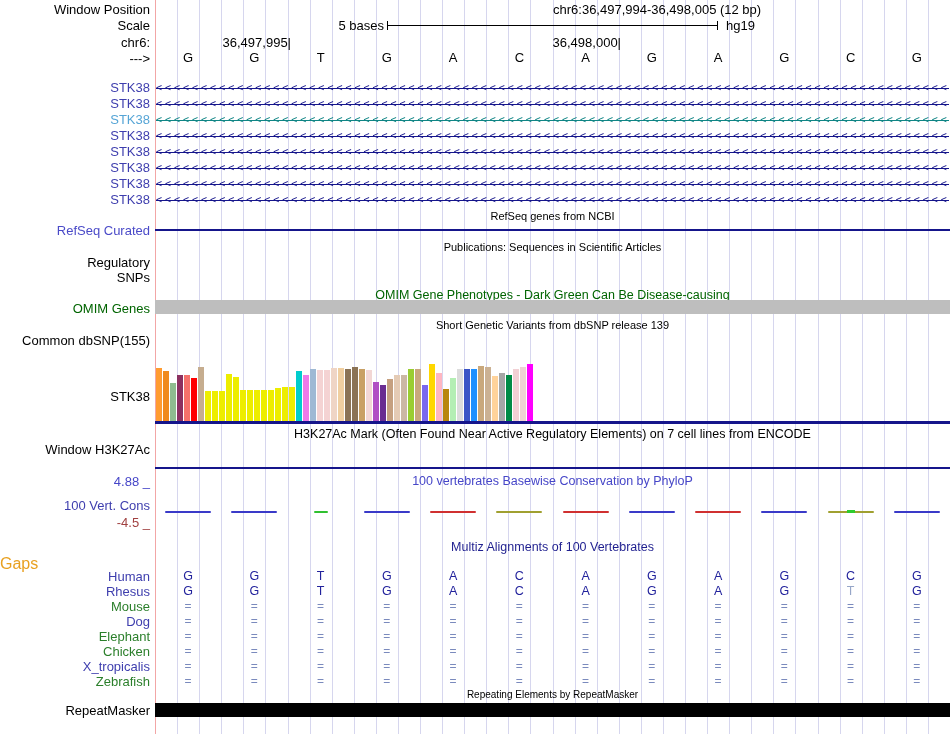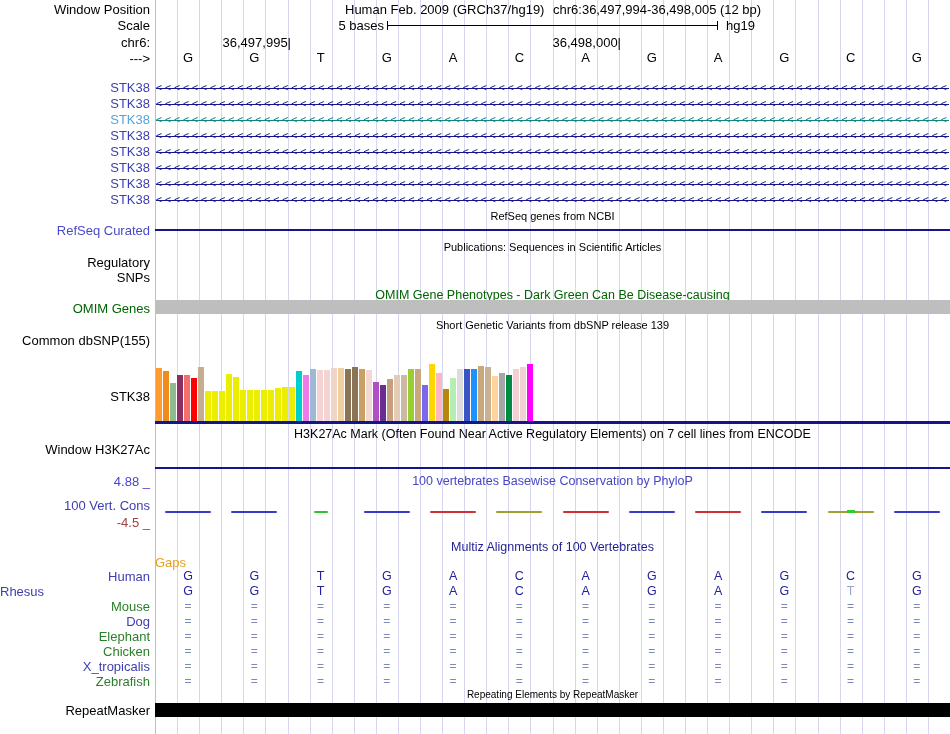--- a/index.html
+++ b/index.html
@@ -51,21 +51,20 @@
       <div style="position: absolute; left: 817.5px; top: 0px; width: 1px; height: 734px; background: rgb(214, 214, 238);"></div>
       <div style="position: absolute; left: 839.583px; top: 0px; width: 1px; height: 734px; background: rgb(214, 214, 238);"></div>
       <div style="position: absolute; left: 861.667px; top: 0px; width: 1px; height: 734px; background: rgb(214, 214, 238);"></div>
       <div style="position: absolute; left: 883.75px; top: 0px; width: 1px; height: 734px; background: rgb(214, 214, 238);"></div>
       <div style="position: absolute; left: 905.833px; top: 0px; width: 1px; height: 734px; background: rgb(214, 214, 238);"></div>
       <div style="position: absolute; left: 927.917px; top: 0px; width: 1px; height: 734px; background: rgb(214, 214, 238);"></div>
       <div style="position: absolute; left: 155px; top: 0px; width: 1px; height: 734px; background: rgb(242, 166, 166);"></div>
     </div>
 
   <div class="gutter" style="top:2px">Window Position</div>
-  <div class="abs" style="top:2px;left:345px;font-size:13px">Human Feb. 2009 (GRCh37/hg19)</div>
   <div class="abs" style="top:2px;left:553px;font-size:13px">chr6:36,497,994-36,498,005 (12 bp)</div>
 
   <div class="gutter" style="top:18px">Scale</div>
   <div class="abs" style="top:18px;left:155px;width:229px;text-align:right;font-size:13px">5 bases</div>
   <div class="abs" style="top:25px;left:387px;width:331px;height:1px;background:#000"></div>
   <div class="abs" style="top:21px;left:387px;width:1px;height:9px;background:#000"></div>
   <div class="abs" style="top:21px;left:717px;width:1px;height:9px;background:#000"></div>
   <div class="abs" style="top:18px;left:726px;font-size:13px">hg19</div>
 
   <div class="gutter" style="top:35px">chr6:</div>
@@ -208,35 +207,35 @@
       <div style="position: absolute; left: 628.875px; top: 511px; width: 46px; height: 2px; background: rgb(58, 58, 200); border-radius: 1px;"></div>
       <div style="position: absolute; left: 695.125px; top: 511px; width: 46px; height: 2px; background: rgb(208, 48, 48); border-radius: 1px;"></div>
       <div style="position: absolute; left: 761.375px; top: 511px; width: 46px; height: 2px; background: rgb(58, 58, 200); border-radius: 1px;"></div>
       <div style="position: absolute; left: 827.625px; top: 511px; width: 46px; height: 2px; background: rgb(160, 160, 48); border-radius: 1px;"></div>
       <div style="position: absolute; left: 846.625px; top: 510px; width: 8px; height: 3px; background: rgb(46, 204, 46);"></div>
       <div style="position: absolute; left: 893.875px; top: 511px; width: 46px; height: 2px; background: rgb(58, 58, 200); border-radius: 1px;"></div>
     </div>
 
   <div class="ctitle" style="top: 540px; font-size: 12.5px; color: rgb(31, 31, 143);" id="multiz-title">Multiz Alignments of 100 Vertebrates</div>
   <div id="multiz-rows">
-      <div style="position: absolute; left: 0px; top: 555px; width: 150px; text-align: right; font-size: 13px; color: rgb(232, 160, 32); padding-left: 36px;">Gaps</div>
+      <div style="position: absolute; left: 0px; top: 555px; width: 150px; font-size: 16px; color: rgb(232, 160, 32);">Gaps</div>
       <div style="position: absolute; left: 0px; top: 569px; width: 150px; text-align: right; font-size: 13px; color: rgb(62, 62, 174);">Human</div>
       <div style="position: absolute; left: 155.125px; top: 569px; width: 66px; text-align: center; font-size: 12.5px; color: rgb(34, 34, 156);">G</div>
       <div style="position: absolute; left: 221.375px; top: 569px; width: 66px; text-align: center; font-size: 12.5px; color: rgb(34, 34, 156);">G</div>
       <div style="position: absolute; left: 287.625px; top: 569px; width: 66px; text-align: center; font-size: 12.5px; color: rgb(34, 34, 156);">T</div>
       <div style="position: absolute; left: 353.875px; top: 569px; width: 66px; text-align: center; font-size: 12.5px; color: rgb(34, 34, 156);">G</div>
       <div style="position: absolute; left: 420.125px; top: 569px; width: 66px; text-align: center; font-size: 12.5px; color: rgb(34, 34, 156);">A</div>
       <div style="position: absolute; left: 486.375px; top: 569px; width: 66px; text-align: center; font-size: 12.5px; color: rgb(34, 34, 156);">C</div>
       <div style="position: absolute; left: 552.625px; top: 569px; width: 66px; text-align: center; font-size: 12.5px; color: rgb(34, 34, 156);">A</div>
       <div style="position: absolute; left: 618.875px; top: 569px; width: 66px; text-align: center; font-size: 12.5px; color: rgb(34, 34, 156);">G</div>
       <div style="position: absolute; left: 685.125px; top: 569px; width: 66px; text-align: center; font-size: 12.5px; color: rgb(34, 34, 156);">A</div>
       <div style="position: absolute; left: 751.375px; top: 569px; width: 66px; text-align: center; font-size: 12.5px; color: rgb(34, 34, 156);">G</div>
       <div style="position: absolute; left: 817.625px; top: 569px; width: 66px; text-align: center; font-size: 12.5px; color: rgb(34, 34, 156);">C</div>
       <div style="position: absolute; left: 883.875px; top: 569px; width: 66px; text-align: center; font-size: 12.5px; color: rgb(34, 34, 156);">G</div>
-      <div style="position: absolute; left: 0px; top: 584px; width: 150px; font-size: 13px; color: rgb(62, 62, 174);">Rhesus</div>
+      <div style="position: absolute; left: 0px; top: 584px; width: 150px; text-align: right; font-size: 13px; color: rgb(62, 62, 174);">Rhesus</div>
       <div style="position: absolute; left: 155.125px; top: 584px; width: 66px; text-align: center; font-size: 12.5px; color: rgb(34, 34, 156);">G</div>
       <div style="position: absolute; left: 221.375px; top: 584px; width: 66px; text-align: center; font-size: 12.5px; color: rgb(34, 34, 156);">G</div>
       <div style="position: absolute; left: 287.625px; top: 584px; width: 66px; text-align: center; font-size: 12.5px; color: rgb(34, 34, 156);">T</div>
       <div style="position: absolute; left: 353.875px; top: 584px; width: 66px; text-align: center; font-size: 12.5px; color: rgb(34, 34, 156);">G</div>
       <div style="position: absolute; left: 420.125px; top: 584px; width: 66px; text-align: center; font-size: 12.5px; color: rgb(34, 34, 156);">A</div>
       <div style="position: absolute; left: 486.375px; top: 584px; width: 66px; text-align: center; font-size: 12.5px; color: rgb(34, 34, 156);">C</div>
       <div style="position: absolute; left: 552.625px; top: 584px; width: 66px; text-align: center; font-size: 12.5px; color: rgb(34, 34, 156);">A</div>
       <div style="position: absolute; left: 618.875px; top: 584px; width: 66px; text-align: center; font-size: 12.5px; color: rgb(34, 34, 156);">G</div>
       <div style="position: absolute; left: 685.125px; top: 584px; width: 66px; text-align: center; font-size: 12.5px; color: rgb(34, 34, 156);">A</div>
       <div style="position: absolute; left: 751.375px; top: 584px; width: 66px; text-align: center; font-size: 12.5px; color: rgb(34, 34, 156);">G</div>

